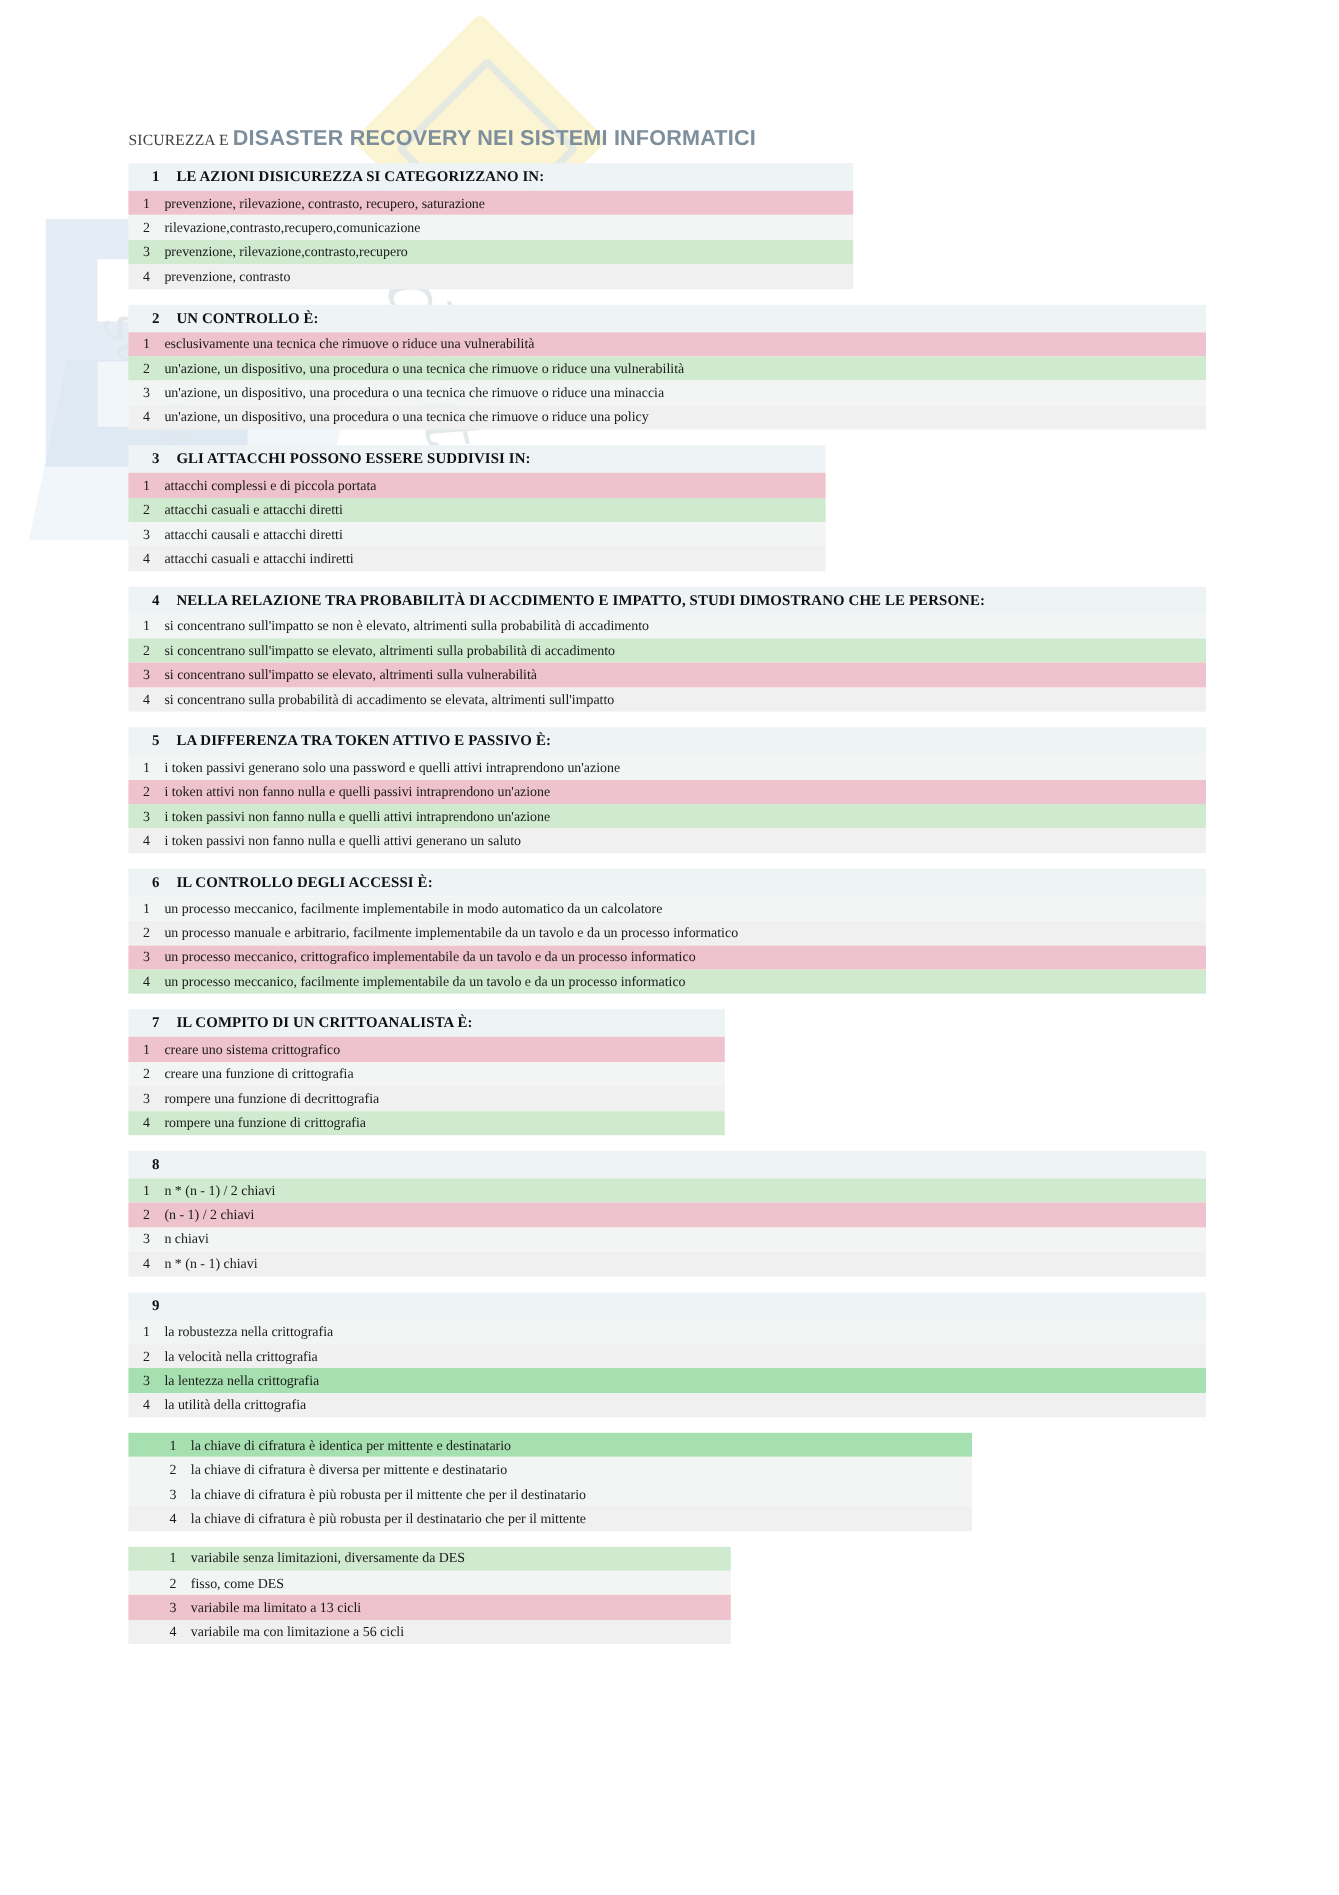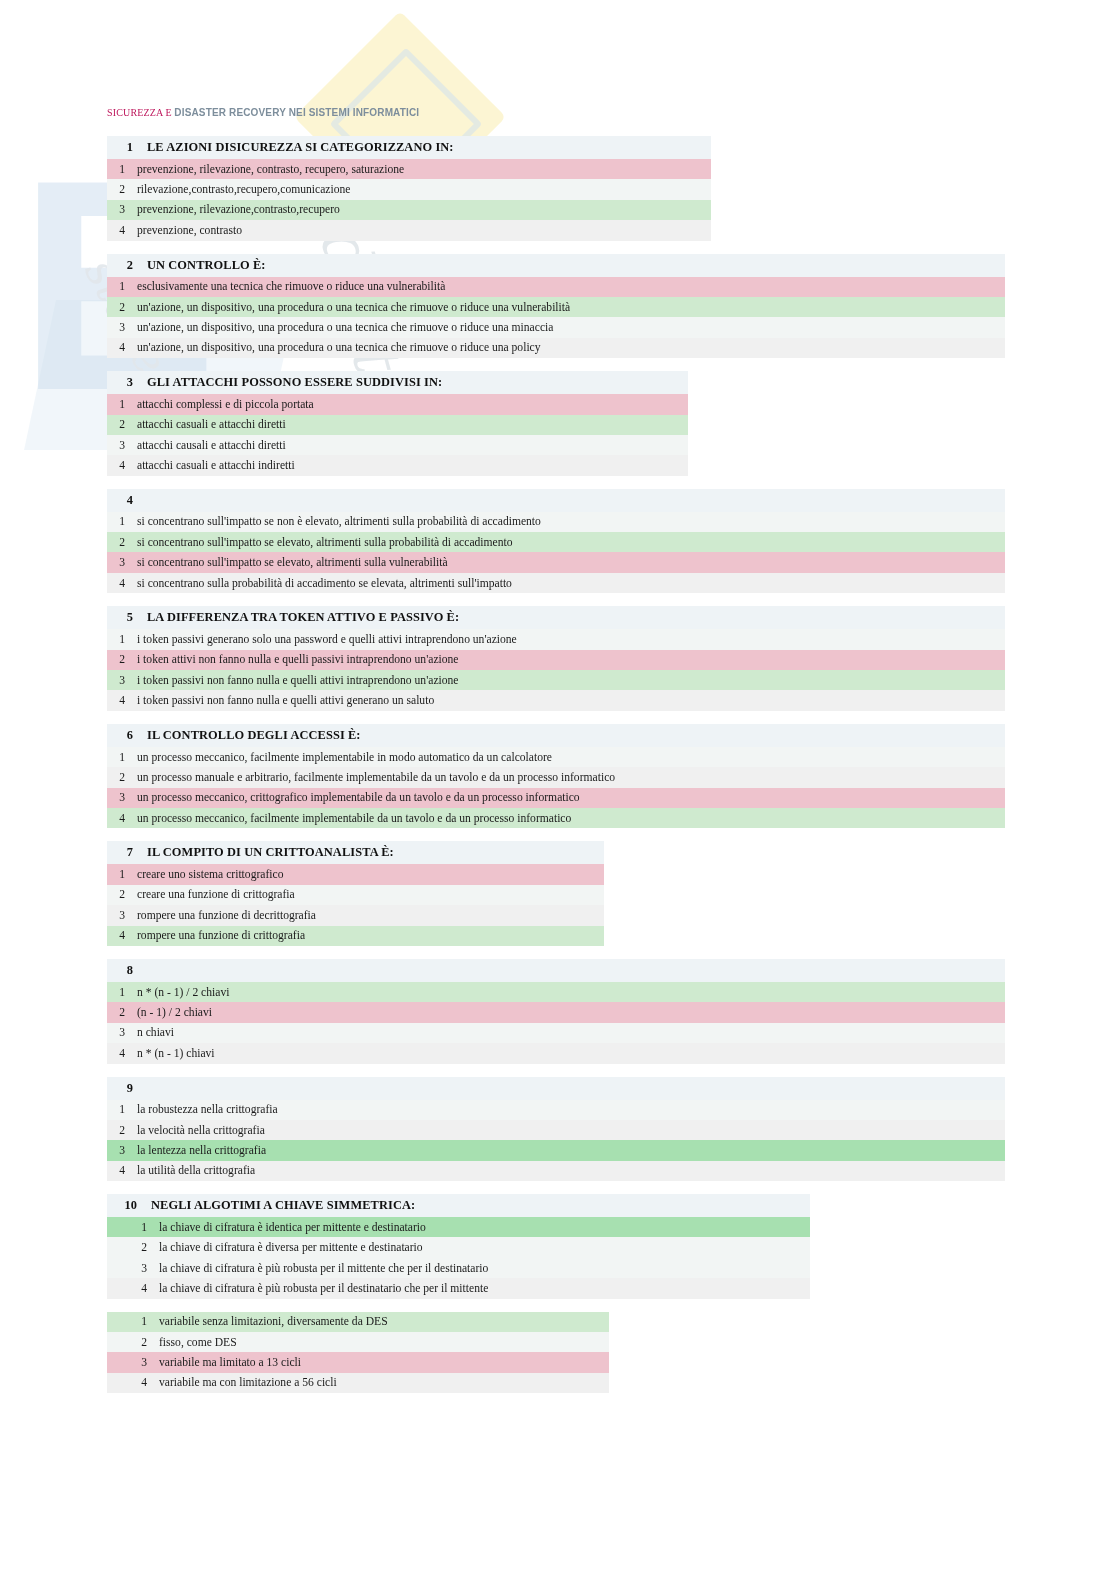--- a/index.html
+++ b/index.html
@@ -104,29 +104,29 @@
   #doc-title {
     position: absolute;
     left: 107px;
     top: 105px;
     font-family: "Liberation Sans", sans-serif;
     font-size: 12.5px;
     letter-spacing: 0.15px;
     white-space: nowrap;
   }
   #doc-title .t-black {
-    color: #be185d;
+    color: #404040;
     font-family: "Liberation Serif", serif;
-    font-size: 10px;
+    font-size: 13px;
   }
   #doc-title .t-gray {
     color: #7d8e9c;
     font-weight: 700;
     font-family: "Liberation Sans", sans-serif;
-    font-size: 10px;
+    font-size: 18px;
   }
 
   #questions {
     position: absolute;
     left: 107px;
     top: 136px;
     width: 1000px;
   }
 
   .q-block {
@@ -269,20 +269,21 @@
           <span class="o-text">attacchi causali e attacchi diretti</span>
         </div>
         <div class="opt-row base-b">
           <span class="o-num">4</span>
           <span class="o-text">attacchi casuali e attacchi indiretti</span>
         </div>
       </div>
       <div class="q-block" style="width: 898px;">
         <div class="q-header">
           <span class="q-num">4</span>
+          <span class="q-text">NELLA RELAZIONE TRA PROBABILITÀ DI ACCDIMENTO E IMPATTO, STUDI DIMOSTRANO CHE LE PERSONE:</span>
         </div>
         <div class="opt-row base-a">
           <span class="o-num">1</span>
           <span class="o-text">si concentrano sull'impatto se non è elevato, altrimenti sulla probabilità di accadimento</span>
         </div>
         <div class="opt-row mark-right">
           <span class="o-num">2</span>
           <span class="o-text">si concentrano sull'impatto se elevato, altrimenti sulla probabilità di accadimento</span>
         </div>
         <div class="opt-row mark-wrong">
@@ -396,24 +397,20 @@
         <div class="opt-row mark-right-strong">
           <span class="o-num">3</span>
           <span class="o-text">la lentezza nella crittografia</span>
         </div>
         <div class="opt-row base-b">
           <span class="o-num">4</span>
           <span class="o-text">la utilità della crittografia</span>
         </div>
       </div>
       <div class="q-block indent-10" style="width: 703px;">
-        <div class="q-header">
-          <span class="q-num">10</span>
-          <span class="q-text">NEGLI ALGOTIMI A CHIAVE SIMMETRICA:</span>
-        </div>
         <div class="opt-row mark-right-strong">
           <span class="o-num">1</span>
           <span class="o-text">la chiave di cifratura è identica per mittente e destinatario</span>
         </div>
         <div class="opt-row base-a">
           <span class="o-num">2</span>
           <span class="o-text">la chiave di cifratura è diversa per mittente e destinatario</span>
         </div>
         <div class="opt-row base-a">
           <span class="o-num">3</span>

